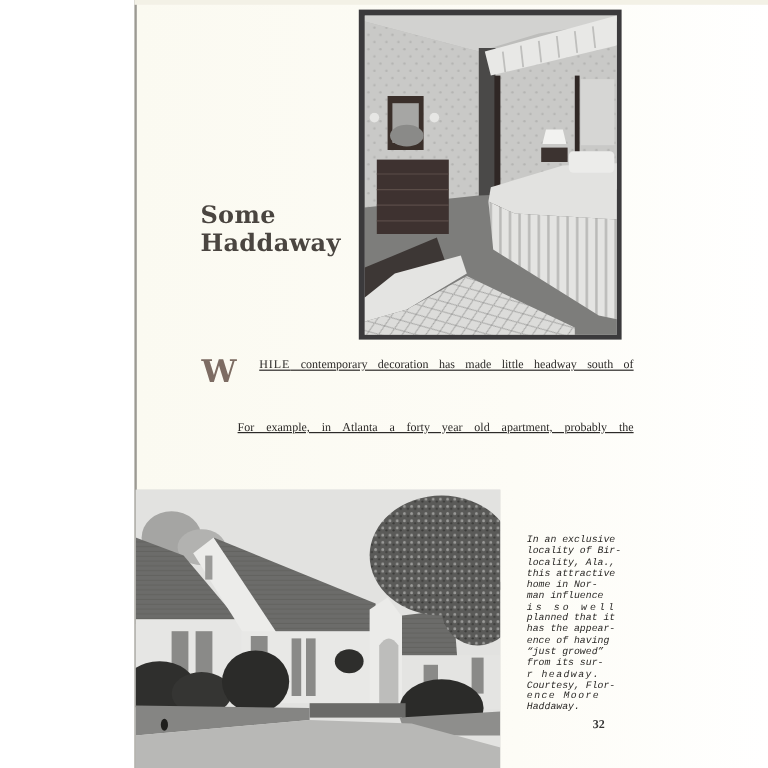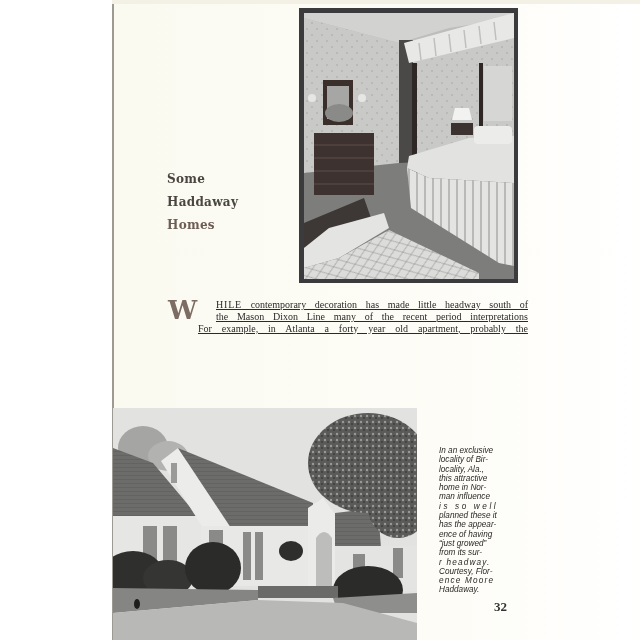--- a/index.html
+++ b/index.html
@@ -14,21 +14,21 @@
       border-left: 2px solid #9c9a92;
     }
     .page-topshade {
       position: absolute; left: 112px; top: 0; width: 528px; height: 4px;
       background: #f3f1e6;
     }
     
     .title {
       position: absolute; left: 167px; top: 168px; width: 120px;
       font-family: "DejaVu Serif", serif; font-weight: bold;
-      font-size: 12px; line-height: 23px; letter-spacing: 0.3px;
+      font-size: 20px; line-height: 23px; letter-spacing: 0.3px;
       color: #4a4540;
     }
     .title div { white-space: nowrap; }
     .title .l3 { color: #6d5d54; }
 
     
     .photo {
       position: absolute; overflow: hidden;
     }
     .photo-bedroom {
@@ -45,45 +45,45 @@
     .body-text {
       position: absolute; left: 180px; top: 299px; width: 348px;
       font-family: "Liberation Serif", serif;
       font-size: 10px; line-height: 11.8px; color: #2c2a28;
       text-align: justify;
       text-decoration: underline;
     }
     .body-text .line { display: block; white-space: nowrap; text-align-last: justify; text-align: justify; height: 11.8px; }
     .body-text .line.indent1 { padding-left: 36px; }
     .body-text .line.lastline { text-align-last: left; }
-    .body-text .line.para { padding-left: 18px; }
+    .body-text .line.para { padding-left: 18px; margin-top: 40px; }
     .dropcap {
       position: absolute; left: 168px; top: 298px;
       font-family: "DejaVu Serif", serif; font-weight: bold;
       font-size: 26px; line-height: 24px; color: #7d6c63;
       letter-spacing: -1px;
     }
     .hile {
       font-family: "Liberation Serif", serif; letter-spacing: 0.8px;
     }
 
     
     .caption {
       position: absolute; left: 439px; top: 446px; width: 62px;
-      font-family: Liberation Sans, sans-serif; font-style: italic;
+      font-family: Liberation Mono, monospace; font-style: italic;
       font-size: 8.2px; line-height: 9.3px; color: #2a2826;
     }
     .caption span { display: block; white-space: nowrap; }
     .caption .sp { letter-spacing: 2.6px; }
     .caption .sp2 { letter-spacing: 1.2px; }
 
     .page-number {
       position: absolute; left: 494px; top: 599px;
       font-family: "Liberation Serif", serif; font-weight: bold;
-      font-size: 13px; color: #333;
+      font-size: 10px; color: #333;
     }
   </style>
 </head>
 <body>
 
 <div class="page"></div>
 <div class="page-topshade"></div>
 
 <div class="photo photo-bedroom">
   <svg width="219" height="275" viewBox="0 0 219 275">
@@ -155,27 +155,25 @@
 
     <polygon points="5,215 65,190 72,210 5,240" fill="#3d3735"></polygon>
     <polygon points="5,240 30,220 85,205 90,220 40,250 5,260" fill="#e4e4e2"></polygon>
     <polygon points="5,260 40,250 90,222 180,265 180,271 5,271" fill="url(#quilt)"></polygon>
   </svg>
 </div>
 
 <div class="title">
   <div class="l1">Some</div>
   <div class="l2">Haddaway</div>
-  <div class="l3">Homes</div>
 </div>
 
 <div class="dropcap">W</div>
 <div class="body-text">
   <span class="line indent1"><span class="hile">HILE</span><span> contemporary decoration has made little headway south of</span></span>
-  <span class="line indent1">the Mason Dixon Line many of the recent period interpretations</span>
   <span class="line para">For example, in Atlanta a forty year old apartment, probably the</span>
 </div>
 
 <div class="photo photo-house">
   <svg width="304" height="232" viewBox="0 0 304 232">
     <defs>
       <pattern id="foliage" width="6" height="6" patternUnits="userSpaceOnUse">
         <rect width="6" height="6" fill="#5a5a58"></rect>
         <circle cx="2" cy="2" r="1.2" fill="#9a9a98"></circle>
         <circle cx="5" cy="4" r="0.9" fill="#3a3a38"></circle>
@@ -237,21 +235,21 @@
 </div>
 
 <div class="caption">
   <span>In an exclusive</span>
   <span>locality of Bir-</span>
   <span>locality, Ala.,</span>
   <span>this attractive</span>
   <span>home in Nor-</span>
   <span>man influence</span>
   <span class="sp">is so well</span>
-  <span>planned these it</span>
+  <span>planned that it</span>
   <span>has the appear-</span>
   <span>ence of having</span>
   <span>“just growed”</span>
   <span>from its sur-</span>
   <span class="sp2">r headway.</span>
   <span>Courtesy, Flor-</span>
   <span class="sp2">ence Moore</span>
   <span>Haddaway.</span>
 </div>
 

